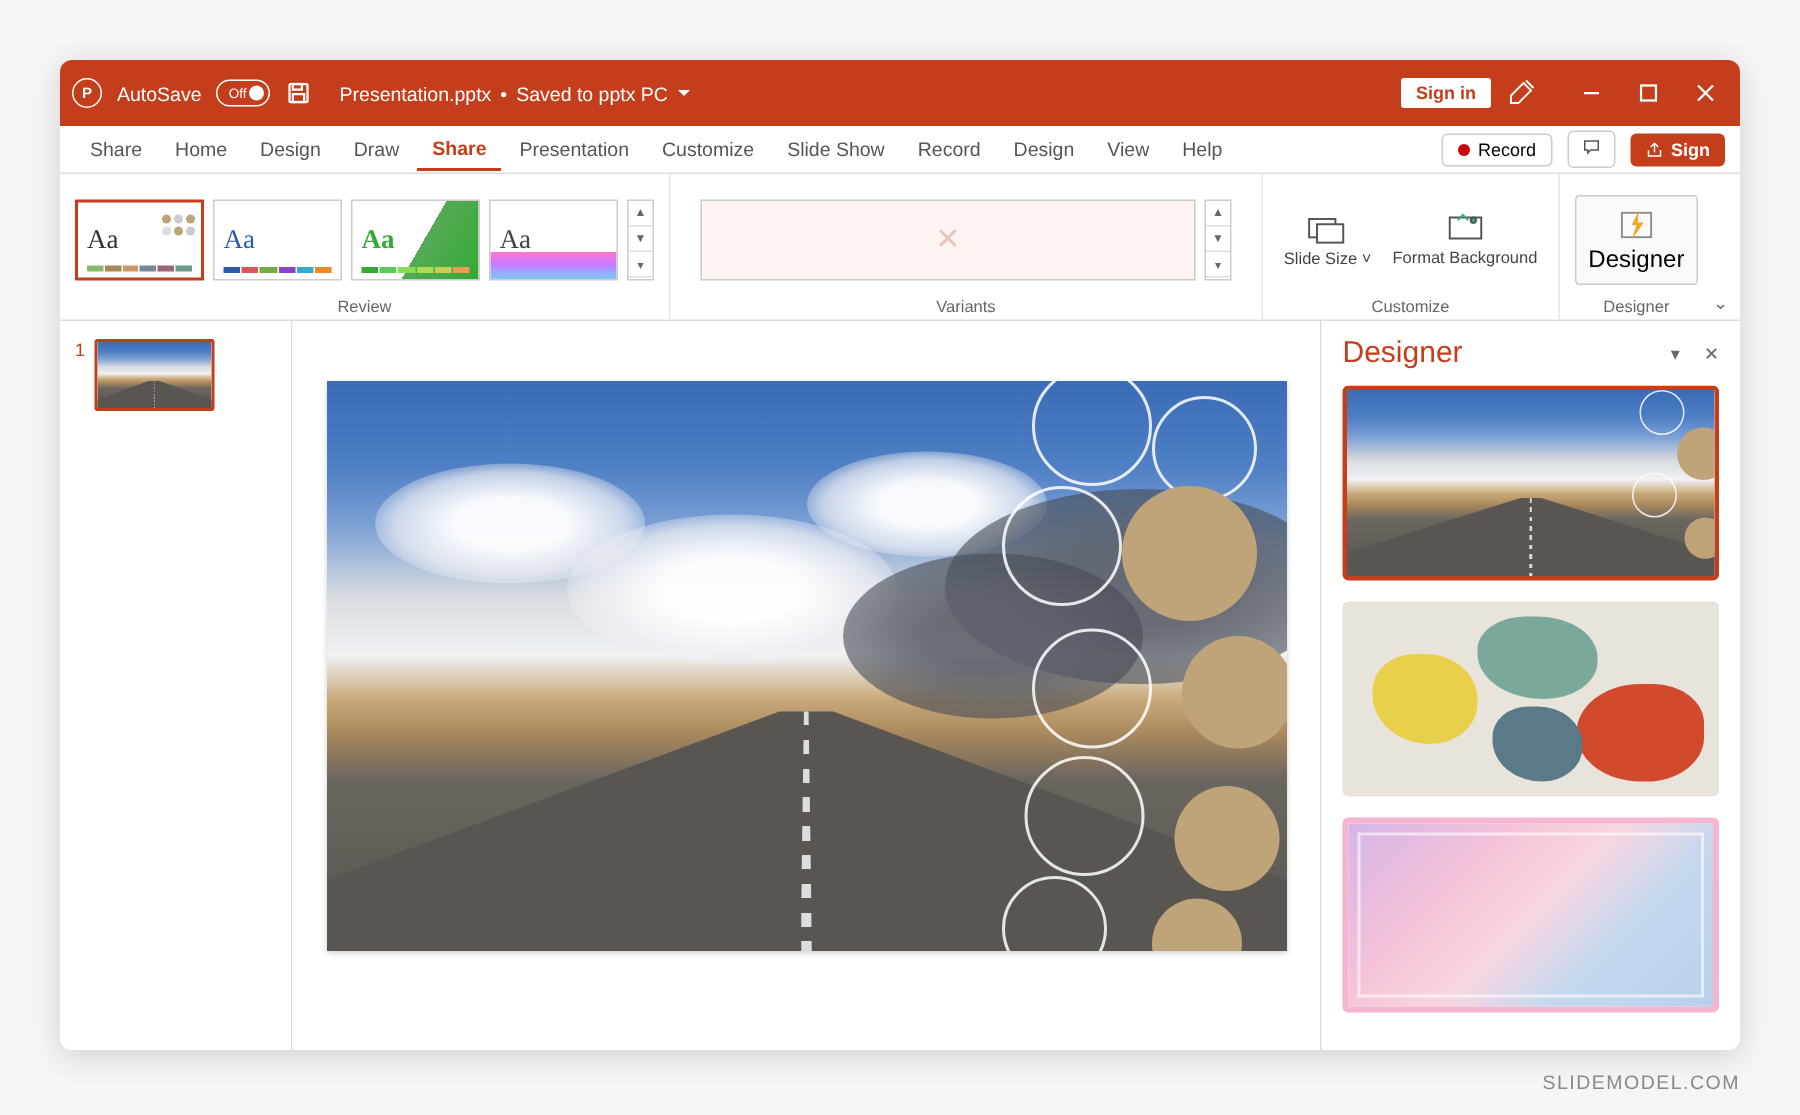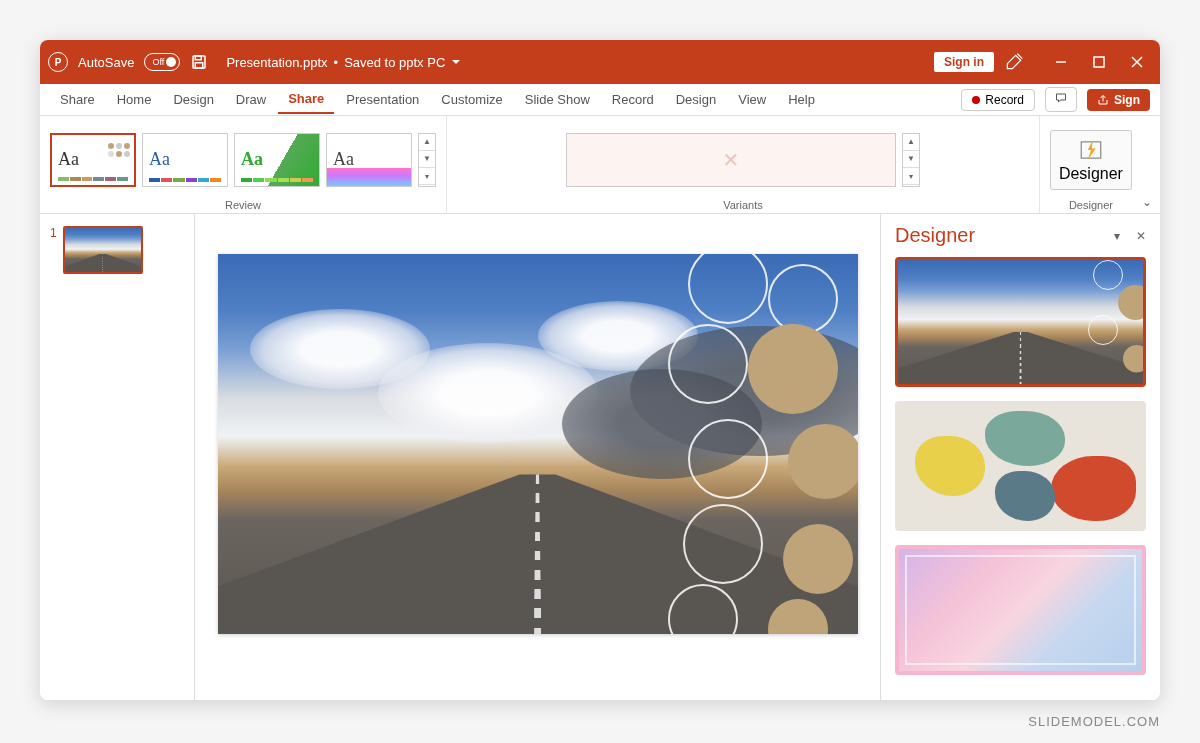--- a/index.html
+++ b/index.html
@@ -219,20 +219,40 @@
         </div>
         <div class="gallery-nav">
           <div>▲</div>
           <div>▼</div>
           <div>▾</div>
         </div>
       </div>
       <div class="ribbon-group-label">Variants</div>
     </div>
 
+    <div class="ribbon-group">
+      <div class="ribbon-group-content">
+        <div class="customize-btn">
+          <svg class="customize-icon" viewBox="0 0 32 24" fill="none" stroke="#555" stroke-width="1.5">
+              <rect x="2" y="4" width="20" height="14"></rect>
+              <rect x="8" y="8" width="20" height="14" fill="#fff"></rect>
+            </svg>
+          <span><span>Slide Size</span> ˅</span>
+        </div>
+        <div class="customize-btn">
+          <svg class="customize-icon" viewBox="0 0 32 24" fill="none" stroke="#555" stroke-width="1.5">
+              <rect x="4" y="4" width="24" height="16"></rect>
+              <path d="M10 6 L14 2 L18 6" stroke="#3a8"></path>
+              <circle cx="22" cy="6" r="2" fill="#3a8"></circle>
+            </svg>
+          <span style="text-align:center;line-height:1.1">Format Background</span>
+        </div>
+      </div>
+      <div class="ribbon-group-label">Customize</div>
+    </div>
 
     <div class="ribbon-group" style="border-right:none">
       <div class="ribbon-group-content">
         <div class="designer-btn">
           <svg width="26" height="26" viewBox="0 0 32 32">
               <rect x="4" y="6" width="24" height="20" fill="none" stroke="#888" stroke-width="1.5"></rect>
               <path d="M18 4 L12 16 L16 16 L12 28 L22 14 L17 14 Z" fill="#f5a623"></path>
             </svg>
           <span>Designer</span>
         </div>

